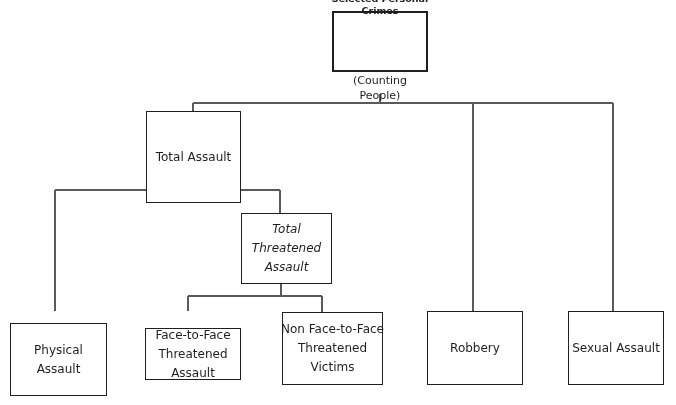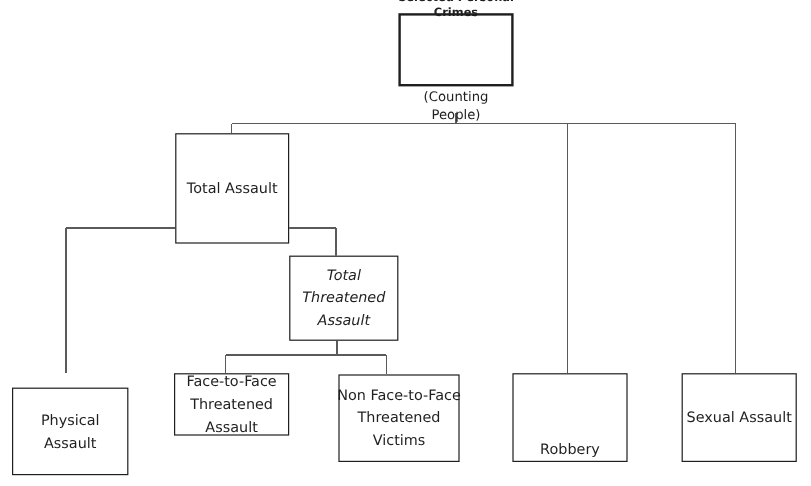--- a/index.html
+++ b/index.html
@@ -32,23 +32,23 @@
   
   .node.root{left:332px;top:11px;width:96px;height:61px;border-width:2px;gap:7px;}
   .root-title{white-space:pre;font-weight:bold;font-size:9.5px;line-height:12.5px;}
   .root-subtitle{white-space:pre;font-size:11px;line-height:15px;margin-top:48px;}
   
   .node.total-assault{left:146px;top:111px;width:95px;height:92px;}
   
   .node.total-threatened{left:241px;top:213px;width:91px;height:71px;font-style:italic;}
   
   .node.physical{left:10px;top:323px;width:97px;height:73px;}
-  .node.face-to-face{left:145px;top:311px;width:96px;height:52px;}
+  .node.face-to-face{left:145px;top:328px;width:96px;height:52px;}
   .node.non-face-to-face{left:282px;top:312px;width:101px;height:73px;}
-  .node.robbery{left:427px;top:311px;width:96px;height:74px;justify-content:flex-end;}
+  .node.robbery{left:427px;top:311px;width:96px;height:74px;}
   .node.sexual-assault{left:568px;top:311px;width:96px;height:74px;}
 </style>
 </head>
 <body>
 
 <div class="canvas">
 
   <svg class="connectors" width="676" height="405" viewBox="0 0 676 405" stroke="currentColor" stroke-width="1.3" shape-rendering="crispEdges">
 
     <line x1="380" y1="94" x2="380" y2="103"></line>

